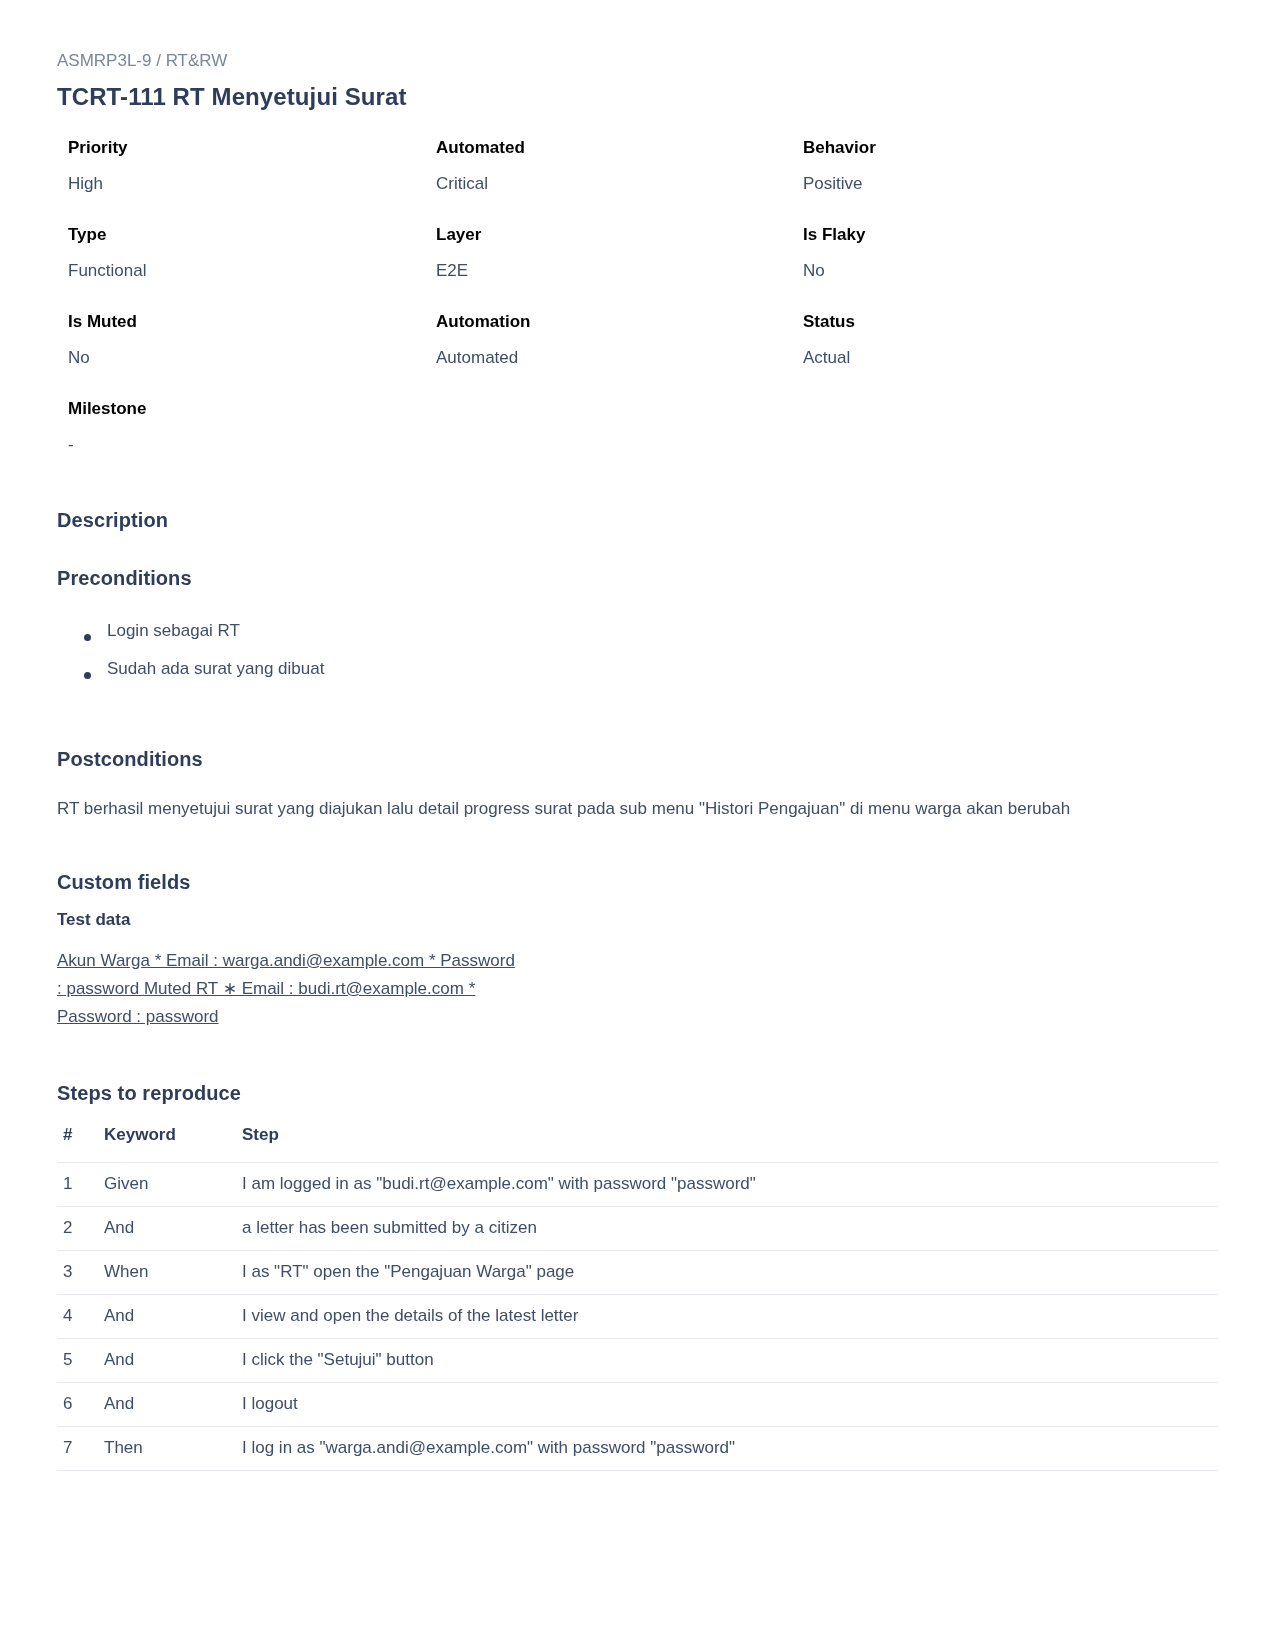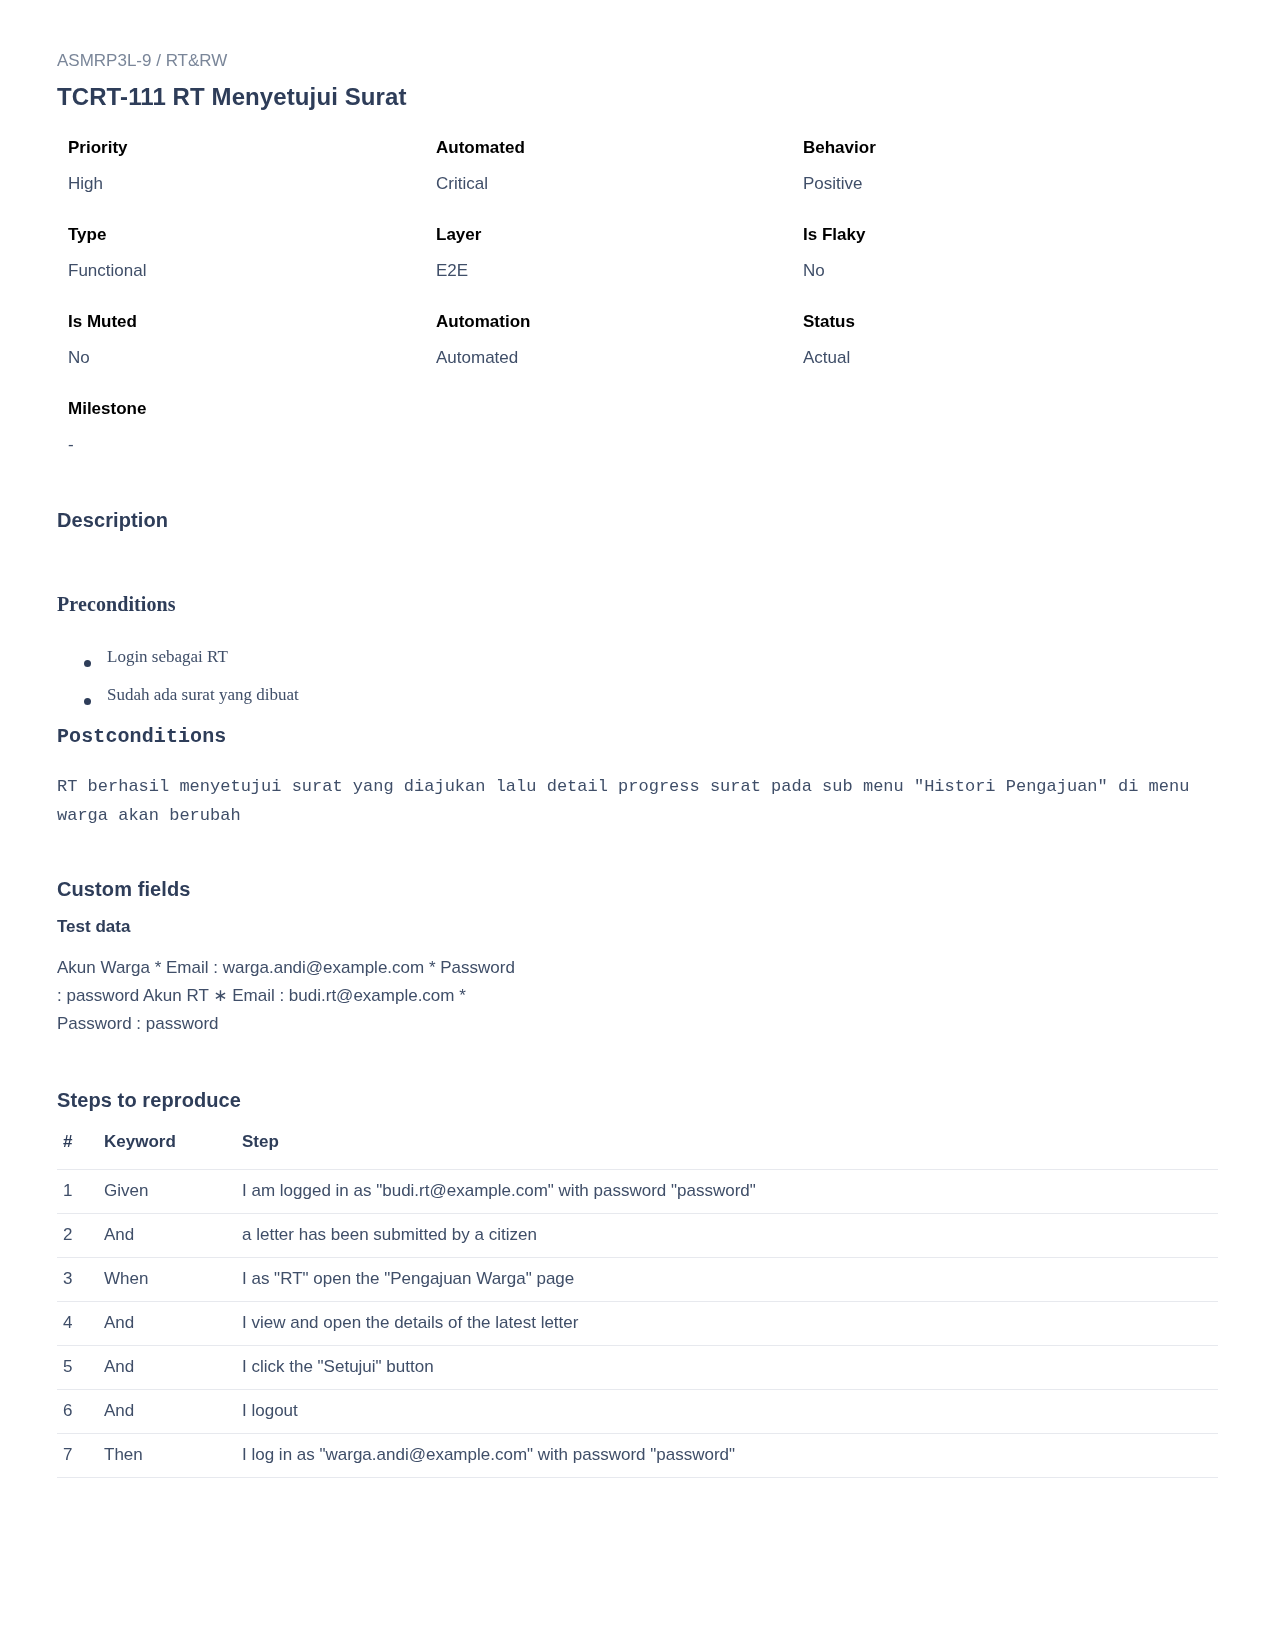--- a/index.html
+++ b/index.html
@@ -53,22 +53,22 @@
 
   
   .section-heading {
     font-size: 20px;
     font-weight: 700;
     color: #2e3d59;
     line-height: 24px;
     letter-spacing: 0.1px;
   }
   .section-description { margin-top: 53px; }
-  .section-preconditions { margin-top: 60px; font-family: Liberation Serif, serif; }
-  .section-postconditions { margin-top: 20px; font-family: Liberation Mono, monospace; }
+  .section-preconditions { margin-top: 34px; }
+  .section-postconditions { margin-top: 68px; }
   .section-custom-fields { margin-top: 47px; }
   .section-steps { margin-top: 50px; }
 
   .body-text {
     margin-top: 23px;
     font-size: 17px;
     line-height: 29px;
     color: #3f4e68;
     max-width: 1161px;
   }
@@ -106,20 +106,21 @@
     color: #2e3d59;
     line-height: 20px;
   }
   .custom-field-lines {
     margin-top: 17px;
   }
   .custom-field-line {
     font-size: 17px;
     line-height: 28px;
     color: #3f4e68;
+    text-decoration: underline;
   }
 
   
   .steps-table {
     margin-top: 20px;
     width: 100%;
     border-collapse: collapse;
     table-layout: fixed;
   }
   .steps-table th {
@@ -213,21 +214,21 @@
   <div class="section-postconditions">
     <h2 class="section-heading">Postconditions</h2>
     <p class="body-text">RT berhasil menyetujui surat yang diajukan lalu detail progress surat pada sub menu "Histori Pengajuan" di menu warga akan berubah</p>
   </div>
 
   <div class="section-custom-fields">
     <h2 class="section-heading">Custom fields</h2>
     <h3 class="subheading">Test data</h3>
     <div class="custom-field-lines">
       <div class="custom-field-line">Akun Warga * Email : warga.andi@example.com * Password</div>
-      <div class="custom-field-line">: password Akun RT ∗ Email : budi.rt@example.com *</div>
+      <div class="custom-field-line">: password Muted RT ∗ Email : budi.rt@example.com *</div>
       <div class="custom-field-line">Password : password</div>
     </div>
   </div>
 
   <div class="section-steps">
     <h2 class="section-heading">Steps to reproduce</h2>
     <table class="steps-table">
       <thead>
         <tr>
           <th class="col-num">#</th>

